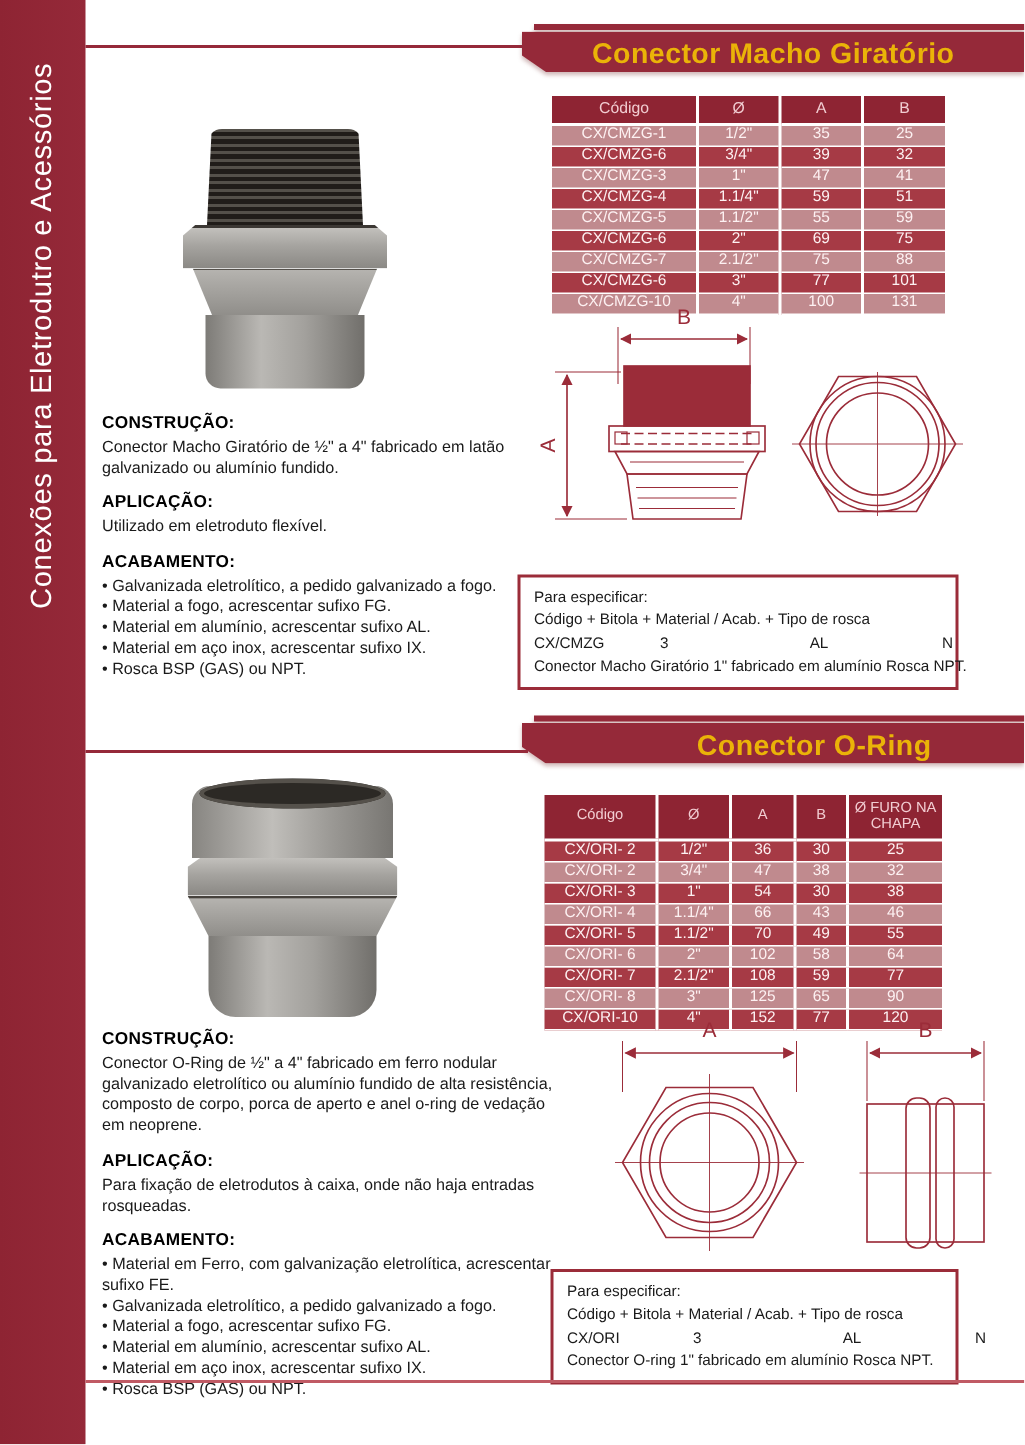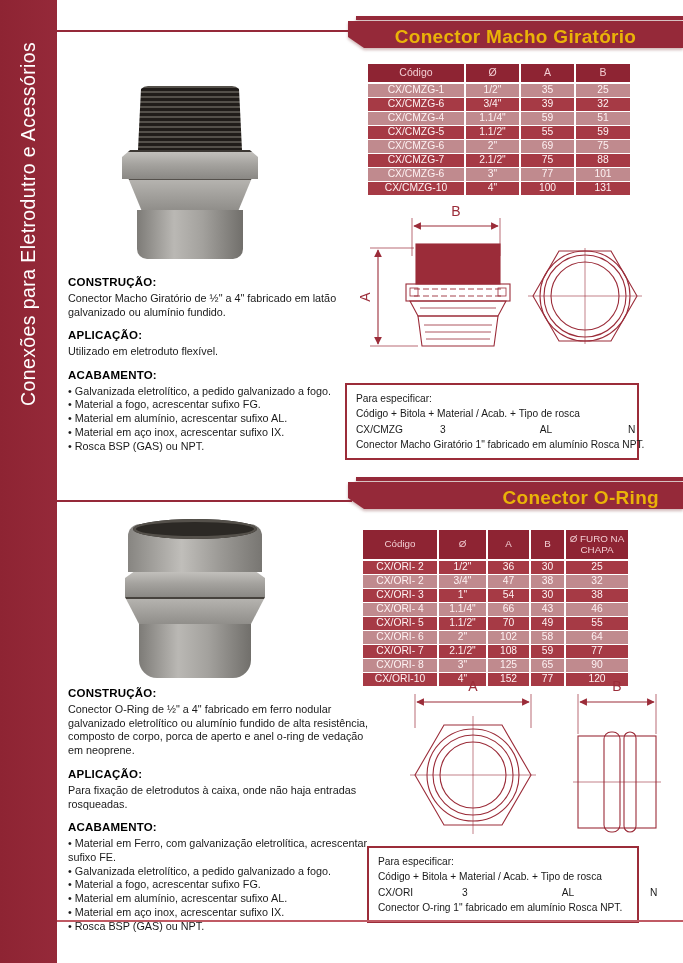--- a/index.html
+++ b/index.html
@@ -15,21 +15,21 @@
                 color:#fff;font-size:19.5px;letter-spacing:.4px;white-space:nowrap;}
 
   
   .banner{position:absolute;left:348px;right:0;filter:drop-shadow(0 2px 1.5px rgba(120,50,50,.35));}
   .banner1{top:16px;} .banner2{top:477px;}
   .banner-strip{height:4px;margin:0 0 1px 8px;background:var(--maroon,#9a2c3d);}
   .banner-band{height:27px;background:var(--maroon,#952939);
                clip-path:polygon(0 0,100% 0,100% 100%,16px 100%,0 calc(100% - 11px));
                display:flex;align-items:flex-end;justify-content:center;
                color:#eab308;font-weight:bold;font-size:19px;letter-spacing:.3px;}
-  .banner2 .banner-band{justify-content:flex-end;padding-right:24px;}
+  .banner2 .banner-band{justify-content:flex-end;padding-right:62px;}
   .tail{position:absolute;height:2px;background:var(--maroon,#952939);}
   .tail1{left:57px;top:30px;width:295px;}
   .tail2{left:57px;top:500px;width:295px;}
   .bottomline{position:absolute;left:57px;right:0;top:920px;height:2px;background:var(--divider,#c05a64);}
 
   
   table.spec-table{position:absolute;border-collapse:collapse;table-layout:fixed;}
   .t1{left:368px;top:64px;width:262px;}
   .t2{left:363px;top:530px;width:265px;}
   .spec-table th{background:var(--maroon-dark,#8e2433);color:var(--header-text,#f2cdd2);
@@ -134,20 +134,26 @@
           <td>35</td>
           <td>25</td>
         </tr>
         <tr>
           <td>CX/CMZG-6</td>
           <td>3/4"</td>
           <td>39</td>
           <td>32</td>
         </tr>
         <tr>
+          <td>CX/CMZG-3</td>
+          <td>1"</td>
+          <td>47</td>
+          <td>41</td>
+        </tr>
+        <tr>
           <td>CX/CMZG-4</td>
           <td>1.1/4"</td>
           <td>59</td>
           <td>51</td>
         </tr>
         <tr>
           <td>CX/CMZG-5</td>
           <td>1.1/2"</td>
           <td>55</td>
           <td>59</td>

